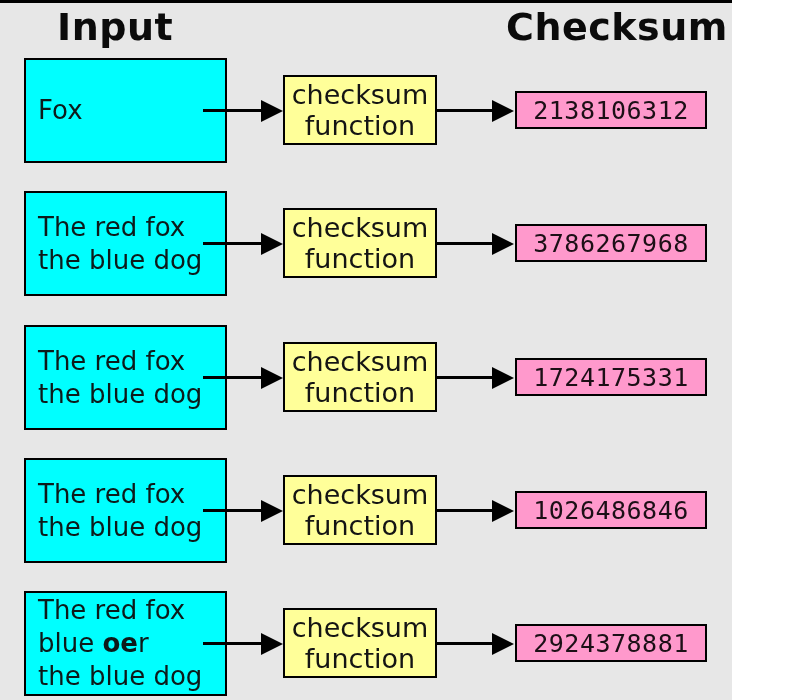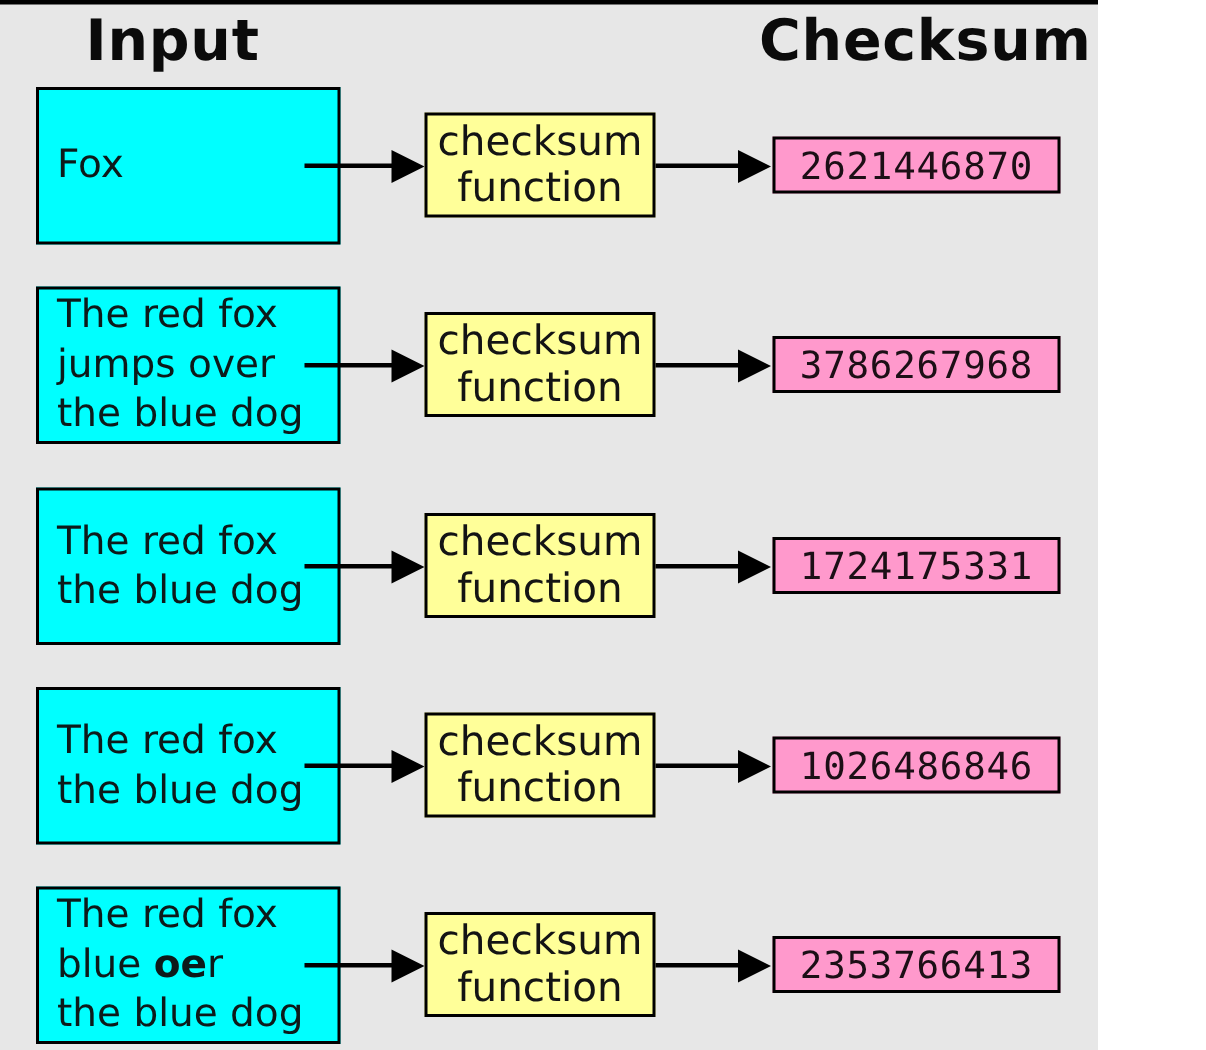--- a/index.html
+++ b/index.html
@@ -69,28 +69,27 @@
     </div>
     <div class="shaft s1"></div>
     <div class="head h1"></div>
     <div class="func-box">
       <div>checksum</div>
       <div>function</div>
     </div>
     <div class="shaft s2"></div>
     <div class="head h2"></div>
     <div class="sum-box">
-      <span>2621446870</span>
+      <span>2138106312</span>
     </div>
   </div>
     <div class="row" style="top: 244px;">
     <div class="input-box">
       <div class="input-text">
           <div><span>The red fox</span></div>
-          <div><span>jumps over</span></div>
           <div><span>the blue dog</span></div>
         </div>
     </div>
     <div class="shaft s1"></div>
     <div class="head h1"></div>
     <div class="func-box">
       <div>checksum</div>
       <div>function</div>
     </div>
     <div class="shaft s2"></div>
@@ -147,16 +146,16 @@
     </div>
     <div class="shaft s1"></div>
     <div class="head h1"></div>
     <div class="func-box">
       <div>checksum</div>
       <div>function</div>
     </div>
     <div class="shaft s2"></div>
     <div class="head h2"></div>
     <div class="sum-box">
-      <span>2353766413</span>
+      <span>2924378881</span>
     </div>
   </div>
   </div>
 
 </body></html>

